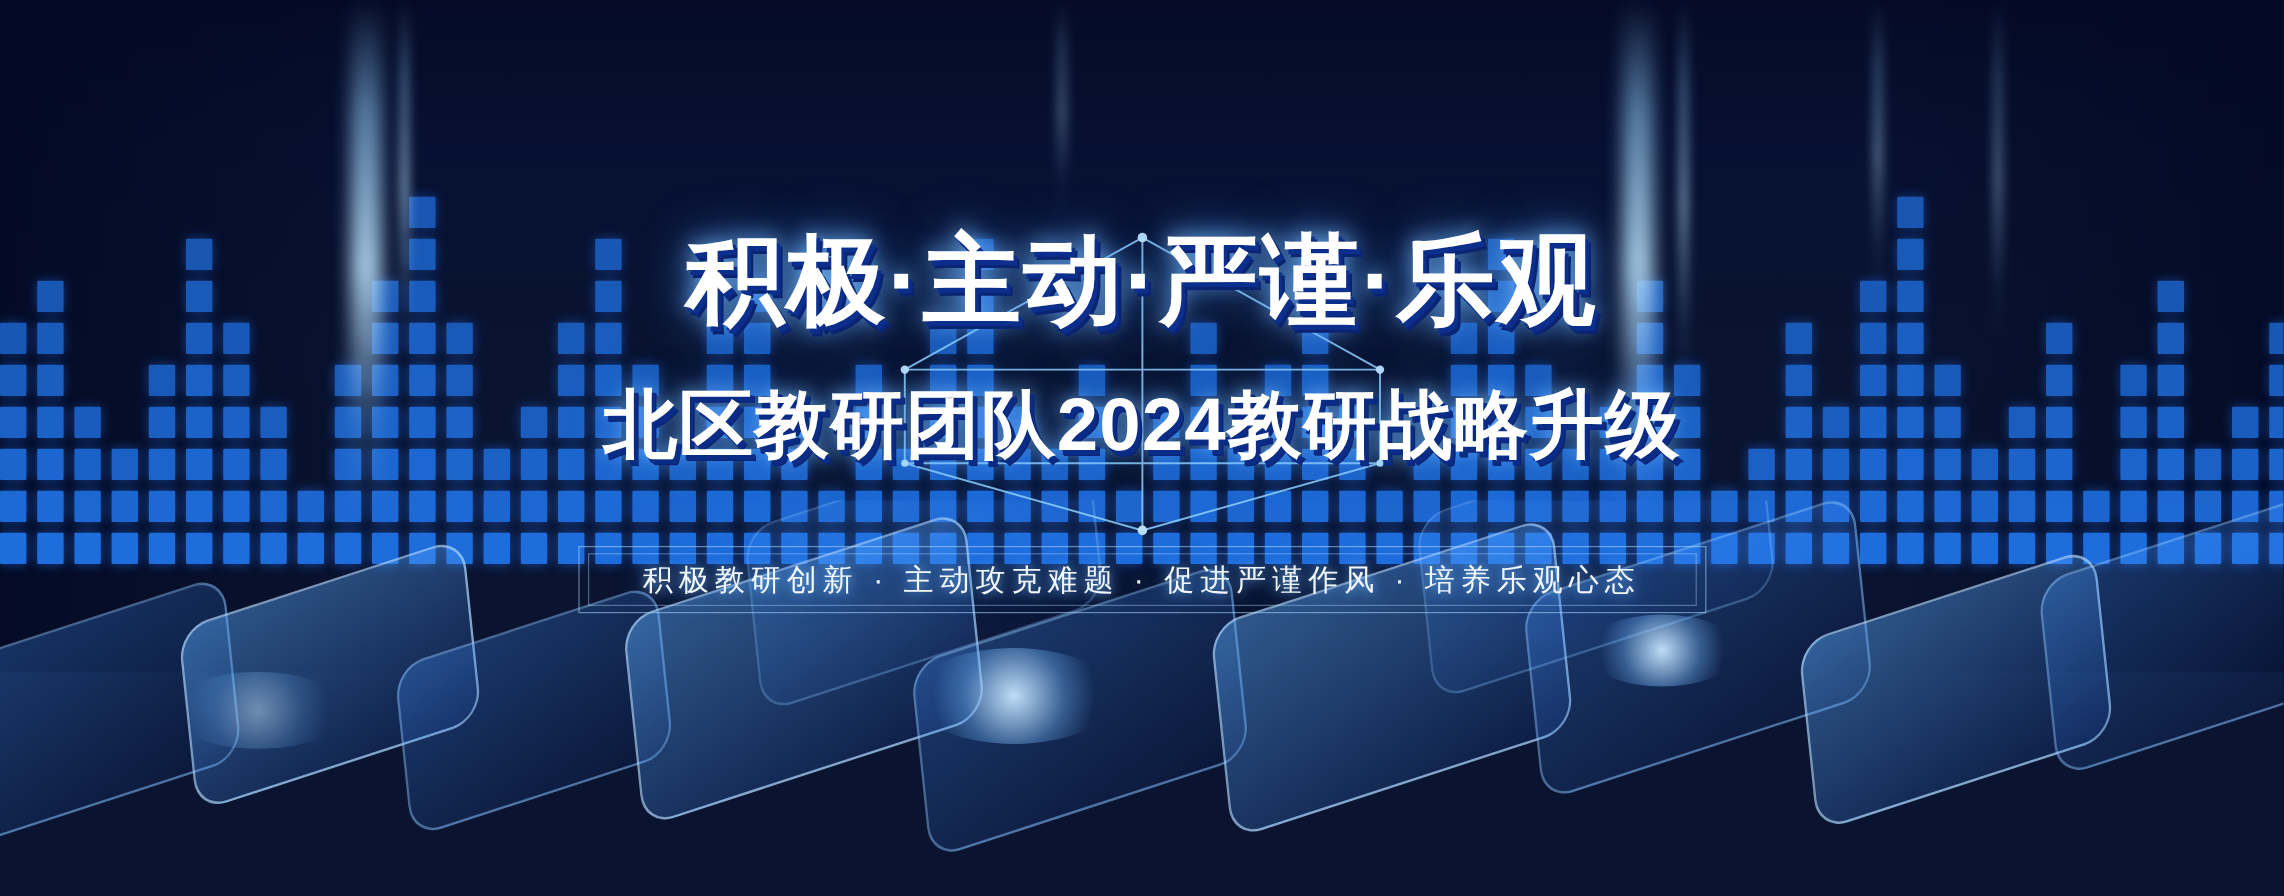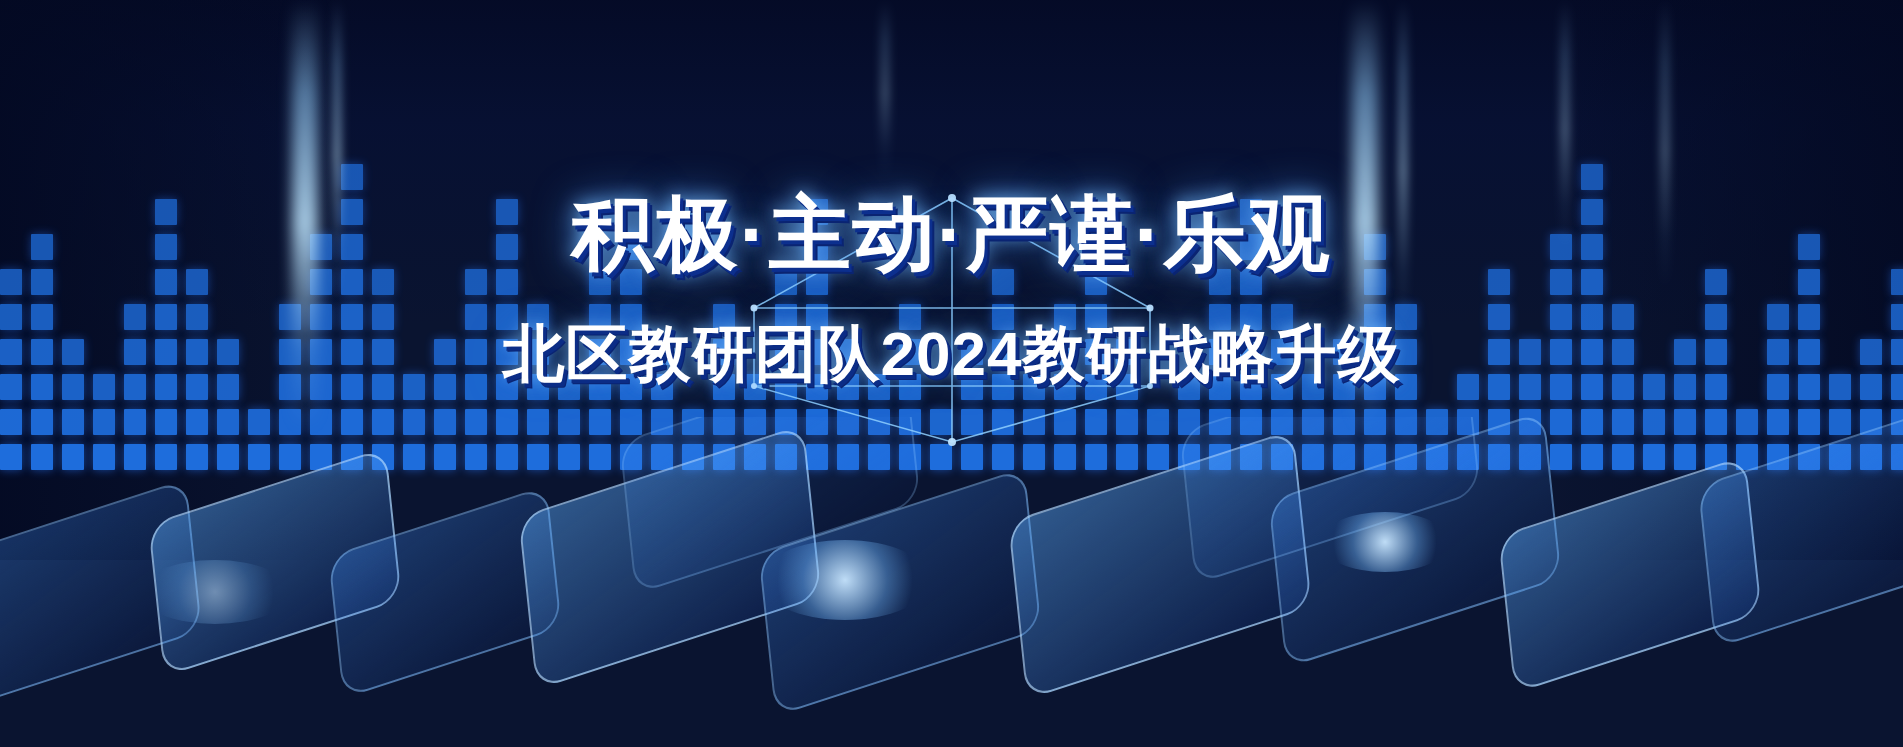--- a/index.html
+++ b/index.html
@@ -587,14 +587,19 @@
         <circle cx="12" cy="196" r="3"></circle>
       </g>
     </svg>
   </div>
 
   <div class="title-block">
     <div class="line1">积极·主动·严谨·乐观</div>
     <div class="line2">北区教研团队2024教研战略升级</div>
   </div>
 
+  <div class="sub-wrap">
+    <div class="sub-outer"></div>
+    <div class="sub-inner"></div>
+    <div class="sub-text">积极教研创新  ·  主动攻克难题  ·  促进严谨作风  ·  培养乐观心态</div>
+  </div>
 
 </div>
 
 </body></html>

